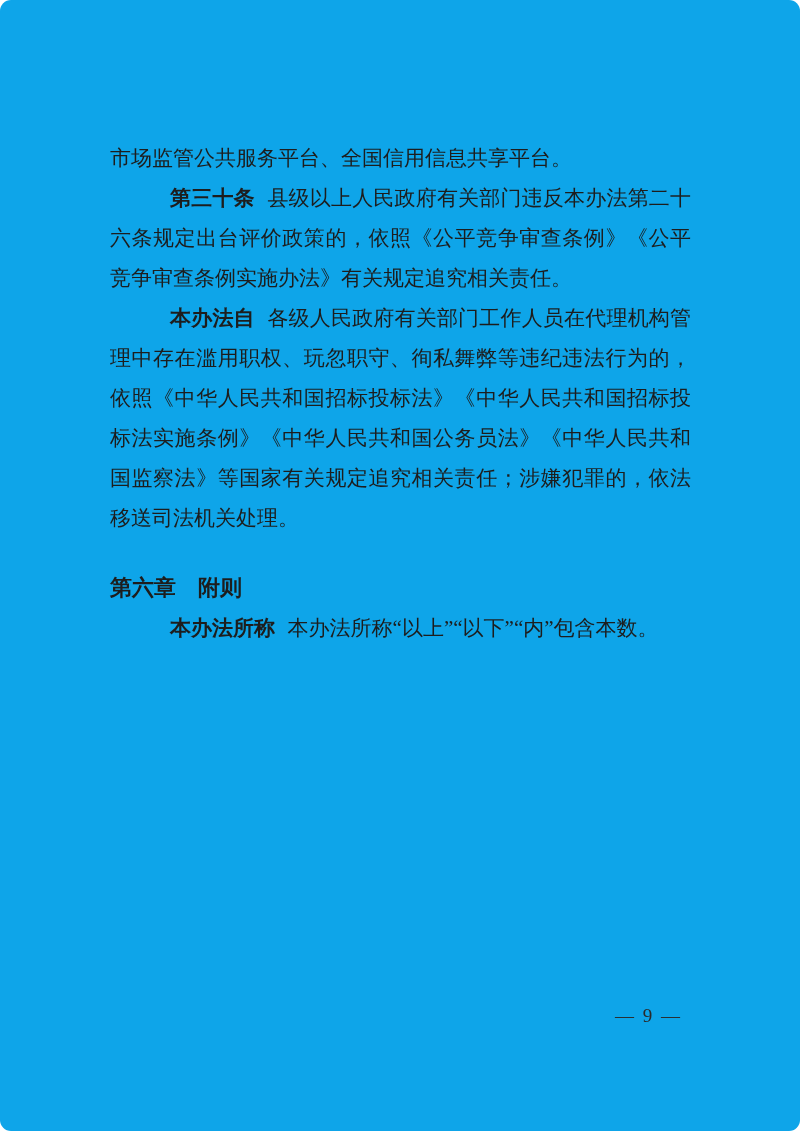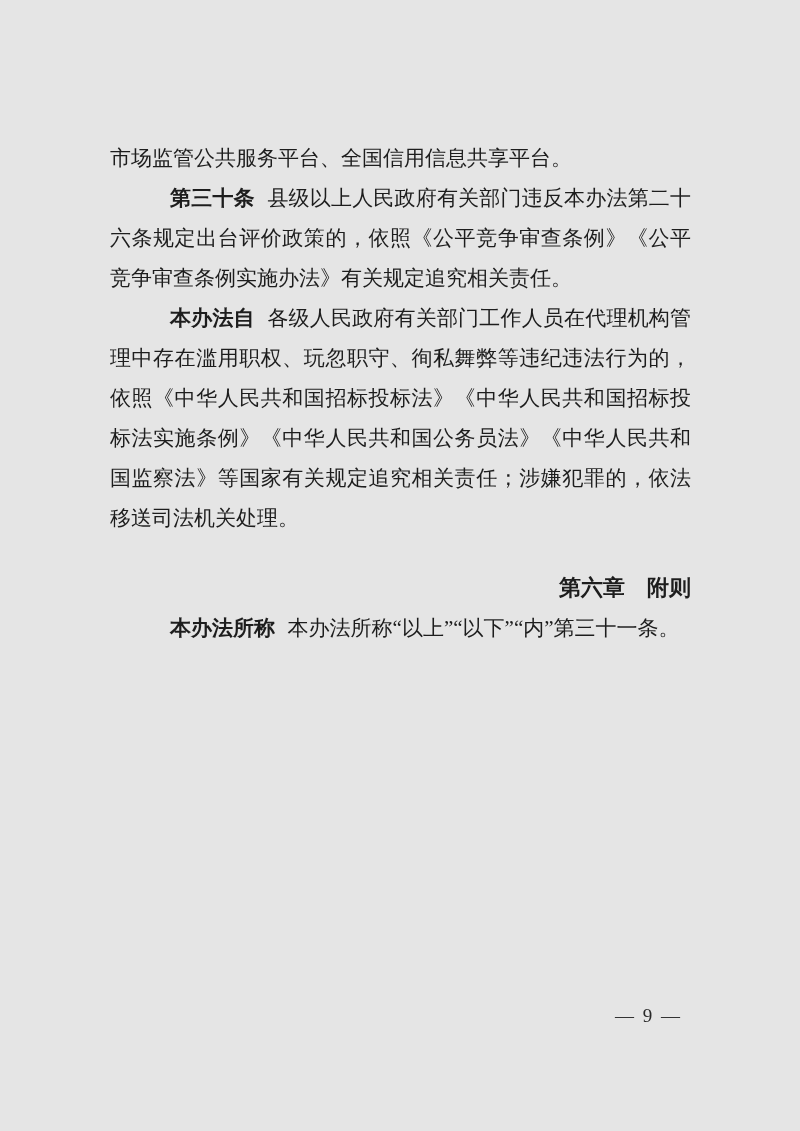--- a/index.html
+++ b/index.html
@@ -4,22 +4,23 @@
 <style>
   html, body {
     margin: 0;
     padding: 0;
     background: #ffffff;
   }
   .page {
     position: relative;
     width: 800px;
     height: 1131px;
-    background: #e5e5e5;
+    background: #0ea5e9;
     overflow: hidden;
+    border-radius: 11px;
   }
   .content {
     position: absolute;
     left: 110px;
     top: 138px;
     width: 581px;
     font-family: "Liberation Serif", "DejaVu Serif", serif;
     font-size: 21px;
     line-height: 40px;
     color: #1d1d1d;
@@ -36,21 +37,21 @@
   .article-label {
     font-family: "Liberation Sans", "DejaVu Sans", sans-serif;
     font-weight: 700;
     margin-right: 0.6em;
     margin-left: 18px;
   }
   .chapter-heading {
     margin: 30px 0 0 0;
     padding: 0;
     text-indent: 0;
-    text-align: right;
+    text-align: left;
     font-family: "Liberation Sans", "DejaVu Sans", sans-serif;
     font-weight: 700;
     font-size: 22px;
     line-height: 40px;
     color: #1d1d1d;
   }
   .page-number {
     position: absolute;
     top: 1004px;
     right: 118px;
@@ -71,19 +72,19 @@
     <p class="para no-indent"><span>市场监管公共服务平台、全国信用信息共享平台。</span></p>
 
     <p class="para"><strong class="article-label">第三十条</strong><span>县级以上人民政府有关部门违反本办法第二十六条规定出台评价政策的，依照《公平竞争审查条例》《公平竞争审查条例实施办法》有关规定追究相关责任。</span></p>
 
     <p class="para"><strong class="article-label">本办法自</strong><span>各级人民政府有关部门工作人员在代理机构管理中存在滥用职权、玩忽职守、徇私舞弊等违纪违法行为的，依照《中华人民共和国招标投标法》《中华人民共和国招标投标法实施条例》《中华人民共和国公务员法》《中华人民共和国监察法》等国家有关规定追究相关责任；涉嫌犯罪的，依法移送司法机关处理。</span></p>
 
     <h2 class="chapter-heading">第六章　附则</h2>
 
 
 
-    <p class="para"><strong class="article-label">本办法所称</strong><span>本办法所称“以上”“以下”“内”第三十一条。</span></p>
+    <p class="para"><strong class="article-label">本办法所称</strong><span>本办法所称“以上”“以下”“内”包含本数。</span></p>
 
 
   </main>
 
   <footer class="page-number"><span>— 9 —</span></footer>
 </div>
 
 </body></html>

